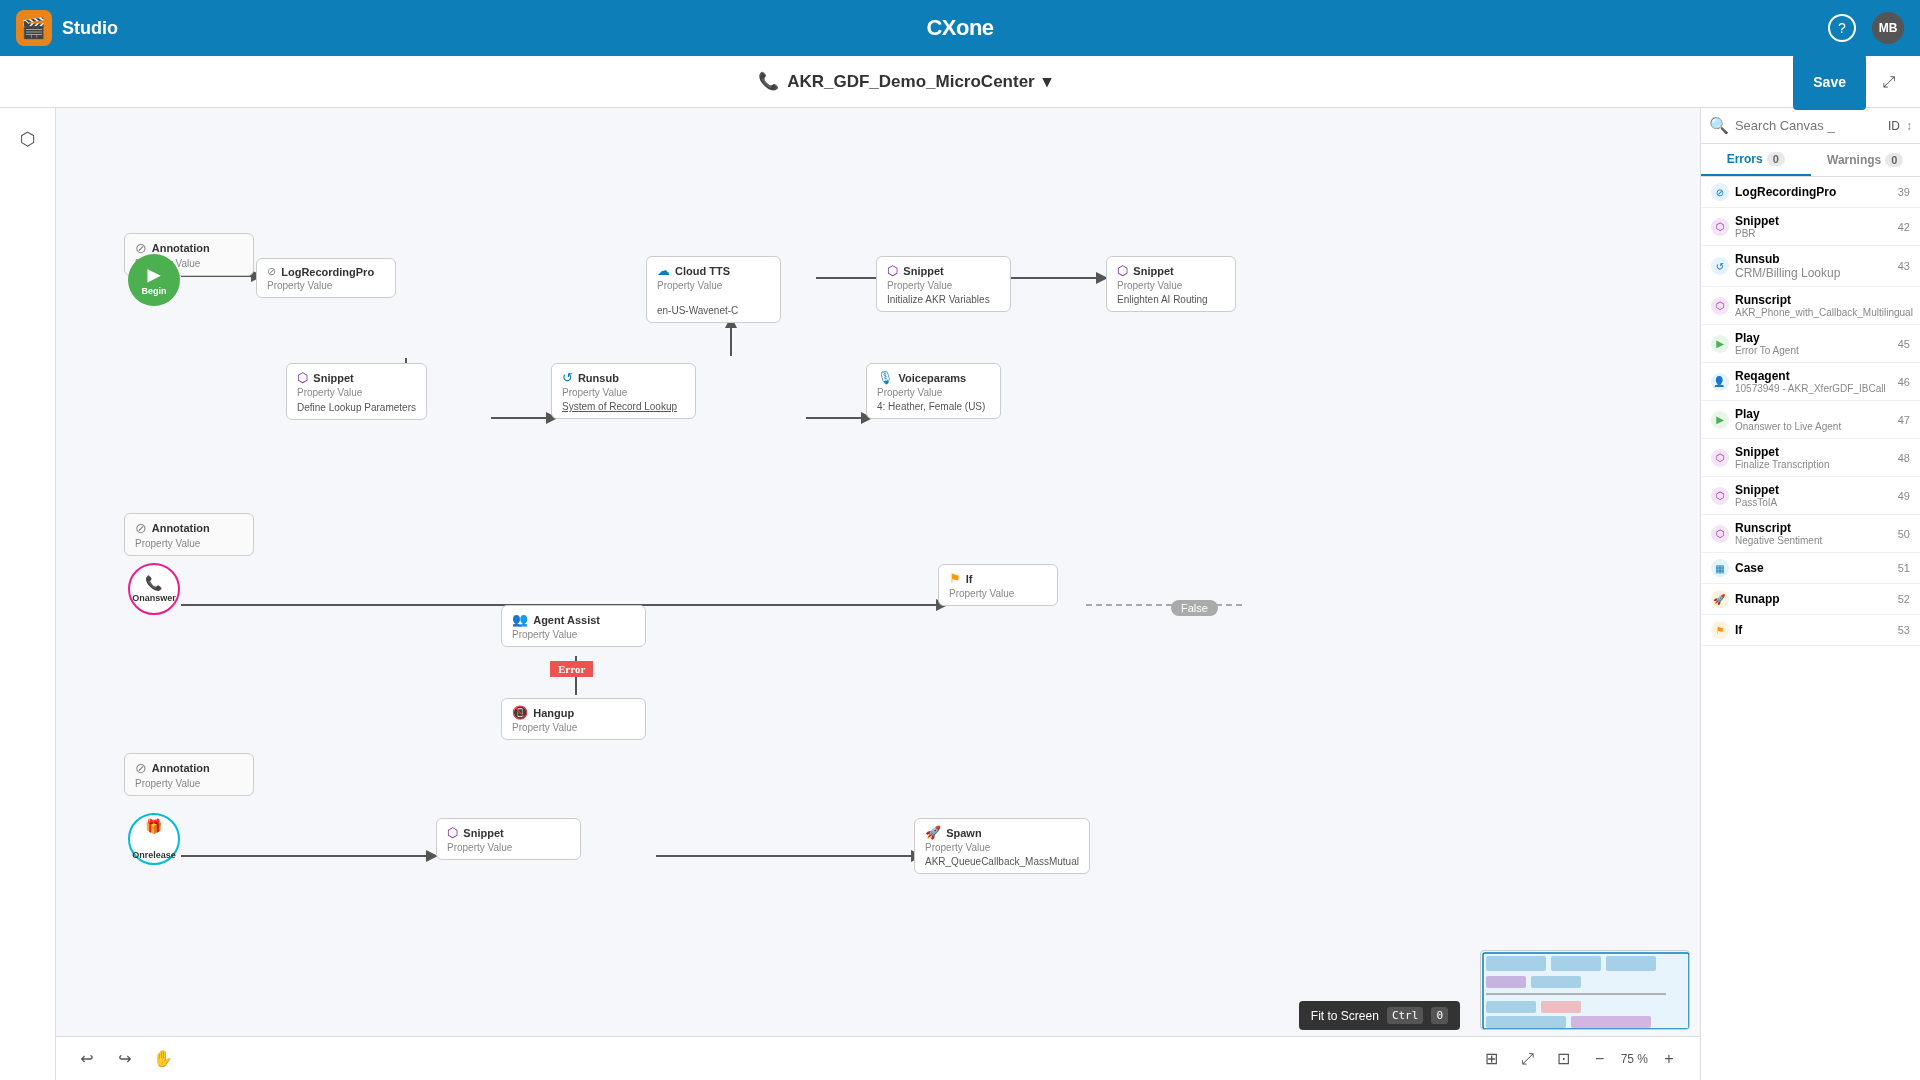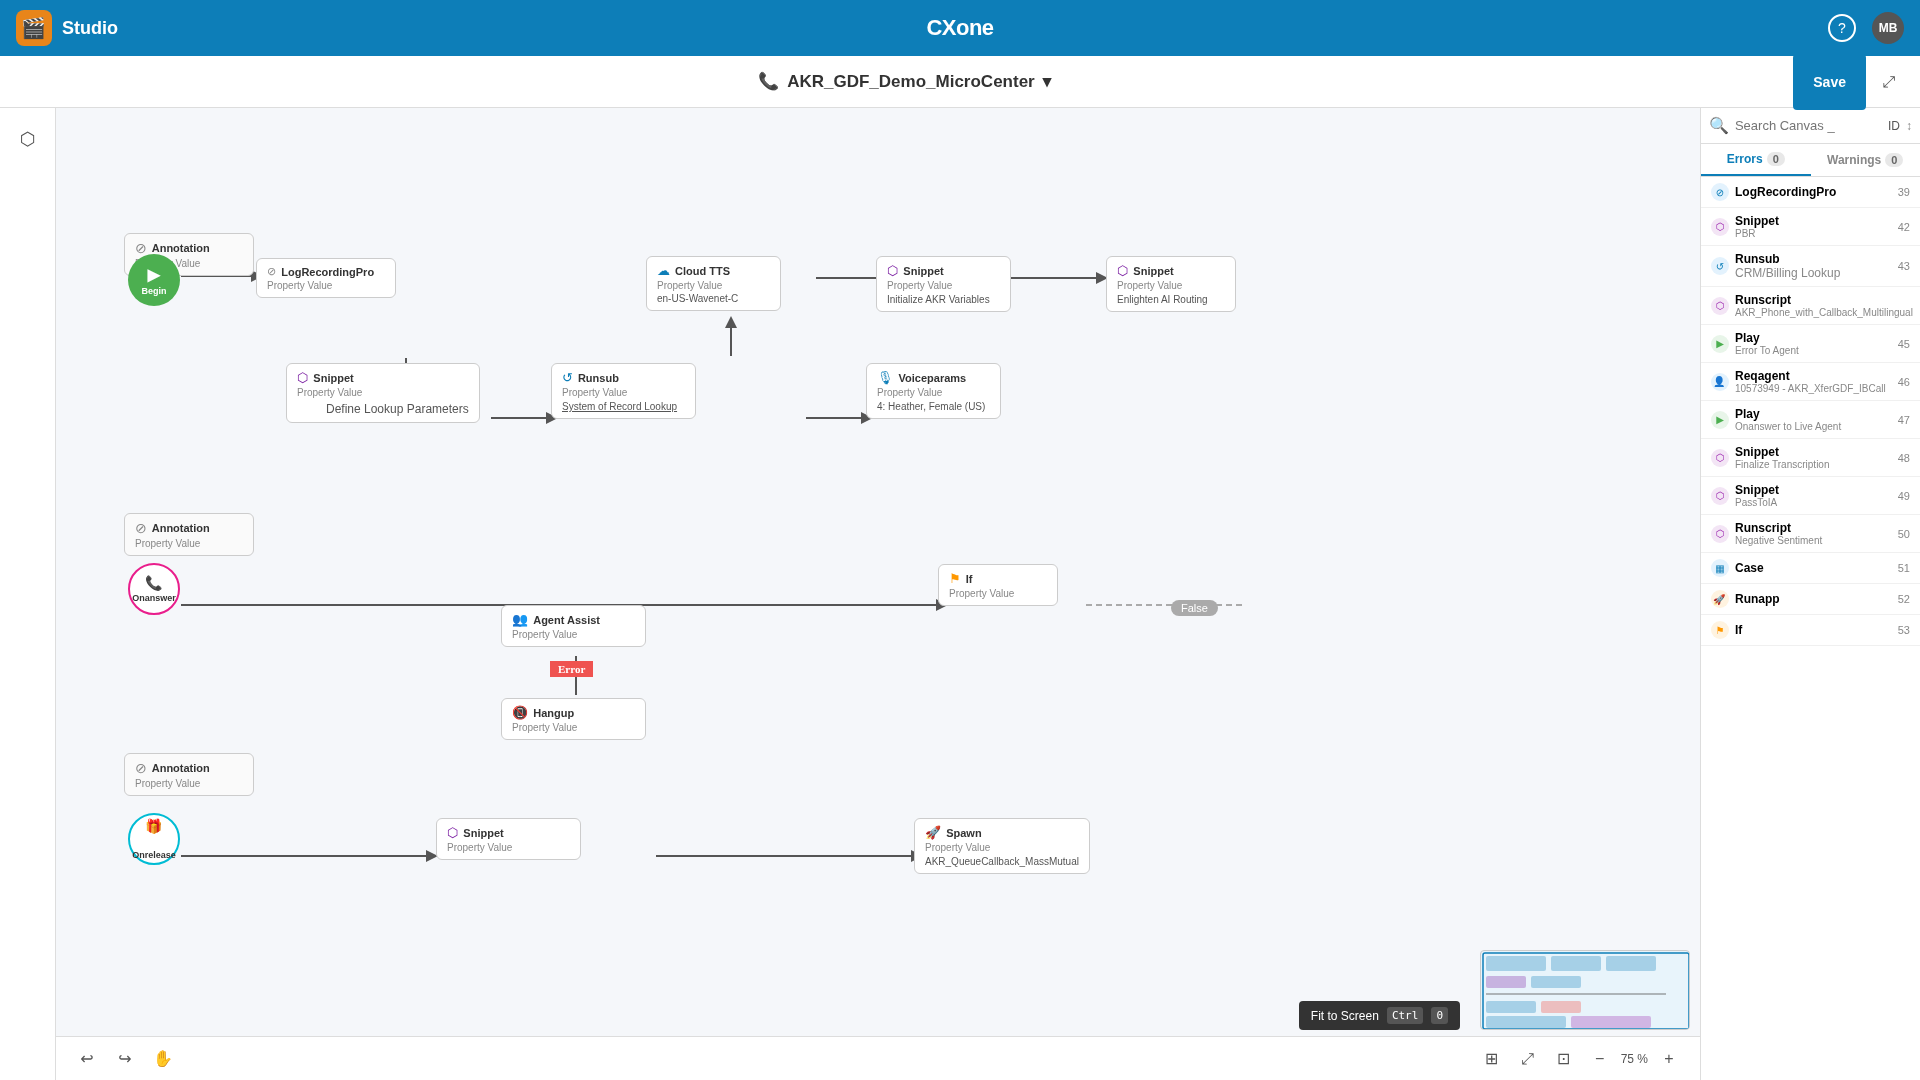--- a/index.html
+++ b/index.html
@@ -275,30 +275,30 @@
       </div>
       <div class="node-subtitle">Property Value</div>
     </div>
 
     <div class="node" style="left:230px;top:255px;min-width:140px;">
       <div class="node-header">
         <span style="color:#7b1fa2;font-size:13px;">⬡</span>
         <span class="node-title">Snippet</span>
       </div>
       <div class="node-subtitle">Property Value</div>
-      <div class="node-subtitle" style="color:#555;font-size:12px;margin-top:4px;margin-left:29px;">Define Lookup Parameters</div>
+      <div class="node-subtitle" style="color:#555;font-size:10px;margin-top:4px;">Define Lookup Parameters</div>
     </div>
 
     <div class="node" style="left:590px;top:148px;min-width:135px;">
       <div class="node-header">
         <span style="color:#0d7eb8;font-size:13px;">☁</span>
         <span class="node-title">Cloud TTS</span>
       </div>
       <div class="node-subtitle">Property Value</div>
-      <div class="node-subtitle" style="color:#555;font-size:10px;margin-top:2px;">en-US-Wavenet-C</div>
+      <div class="node-subtitle" style="color:#555;font-size:10px;margin-top:14px;">en-US-Wavenet-C</div>
     </div>
 
     <div class="node" style="left:820px;top:148px;min-width:135px;">
       <div class="node-header">
         <span style="color:#7b1fa2;font-size:13px;">⬡</span>
         <span class="node-title">Snippet</span>
       </div>
       <div class="node-subtitle">Property Value</div>
       <div class="node-subtitle" style="color:#555;font-size:10px;margin-top:3px;">Initialize AKR Variables</div>
     </div>

